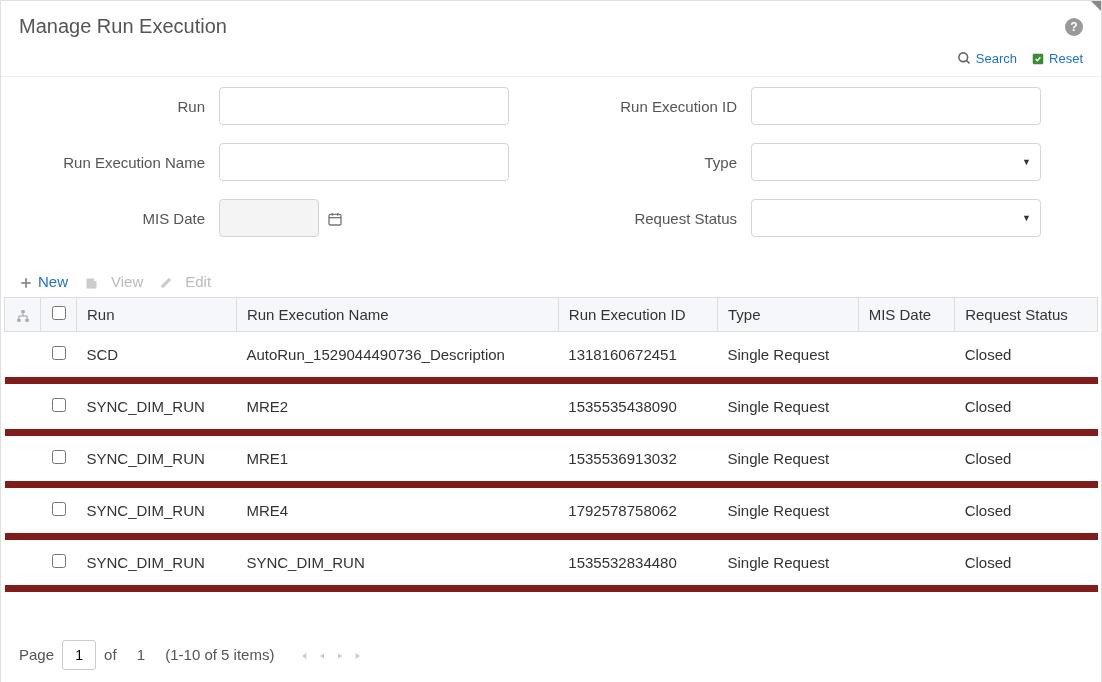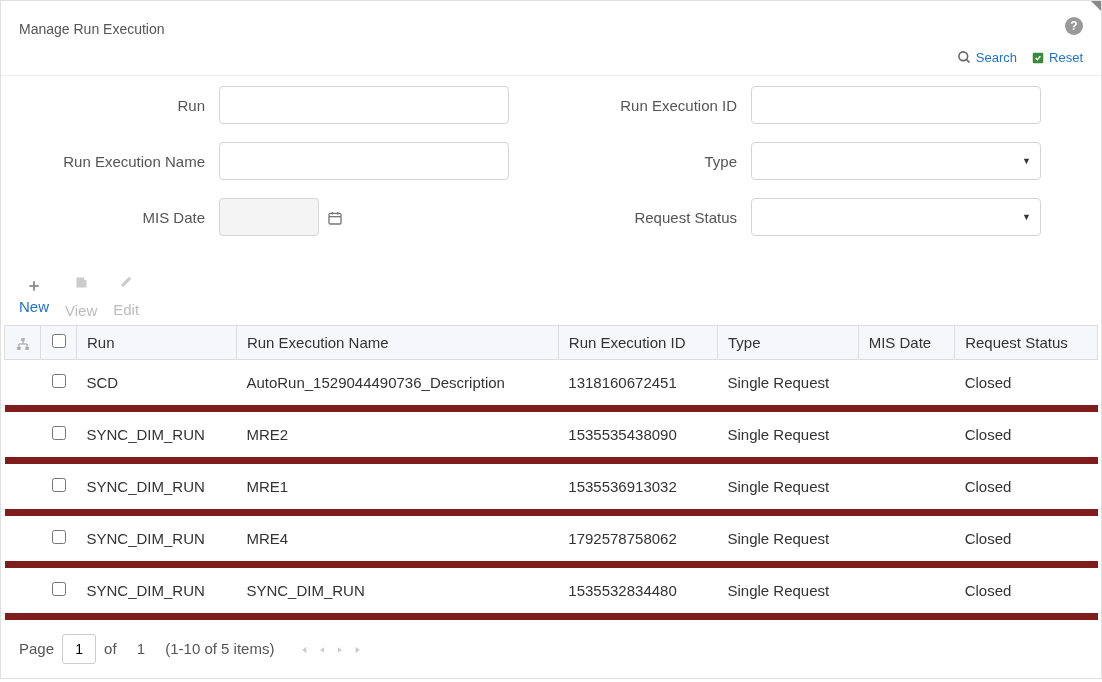--- a/index.html
+++ b/index.html
@@ -25,24 +25,23 @@
   border-left: 10px solid transparent;
   border-top: 10px solid #888;
 }
 .header {
   padding: 14px 18px 8px 18px;
   display: flex;
   justify-content: space-between;
   align-items: center;
 }
 .page-title {
-  font-size: 14px;
+  font-size: 20px;
   font-weight: 300;
   color: #555;
-  margin-top: 6px;
 }
 .help-icon {
   width: 18px;
   height: 18px;
   background: #999;
   border-radius: 50%;
   color: #fff;
   display: flex;
   align-items: center;
   justify-content: center;
@@ -137,21 +136,20 @@
   display: flex;
   gap: 16px;
   align-items: center;
 }
 .toolbar-btn {
   display: inline-flex;
   align-items: center;
   gap: 5px;
   font-size: 15px;
   cursor: pointer;
-  flex-direction: column;
 }
 .toolbar-btn.active { color: #2073c7; }
 .toolbar-btn.active .icon { color: #888; }
 .toolbar-btn.disabled { color: #bbb; cursor: default; gap: 12px; }
 .toolbar-btn.disabled .icon { color: #ccc; }
 .table {
   width: calc(100% - 6px);
   margin: 0 3px;
   border-collapse: collapse;
 }
@@ -192,20 +190,21 @@
   display: flex;
   justify-content: space-between;
   align-items: center;
   color: #555;
   font-size: 15px;
 }
 .pagination-left {
   display: flex;
   align-items: center;
   gap: 8px;
+  margin-top: 34px;
 }
 .page-input {
   width: 34px;
   height: 30px;
   border: 1px solid #ccc;
   border-radius: 3px;
   text-align: center;
   font-size: 14px;
 }
 .pager-arrows {

